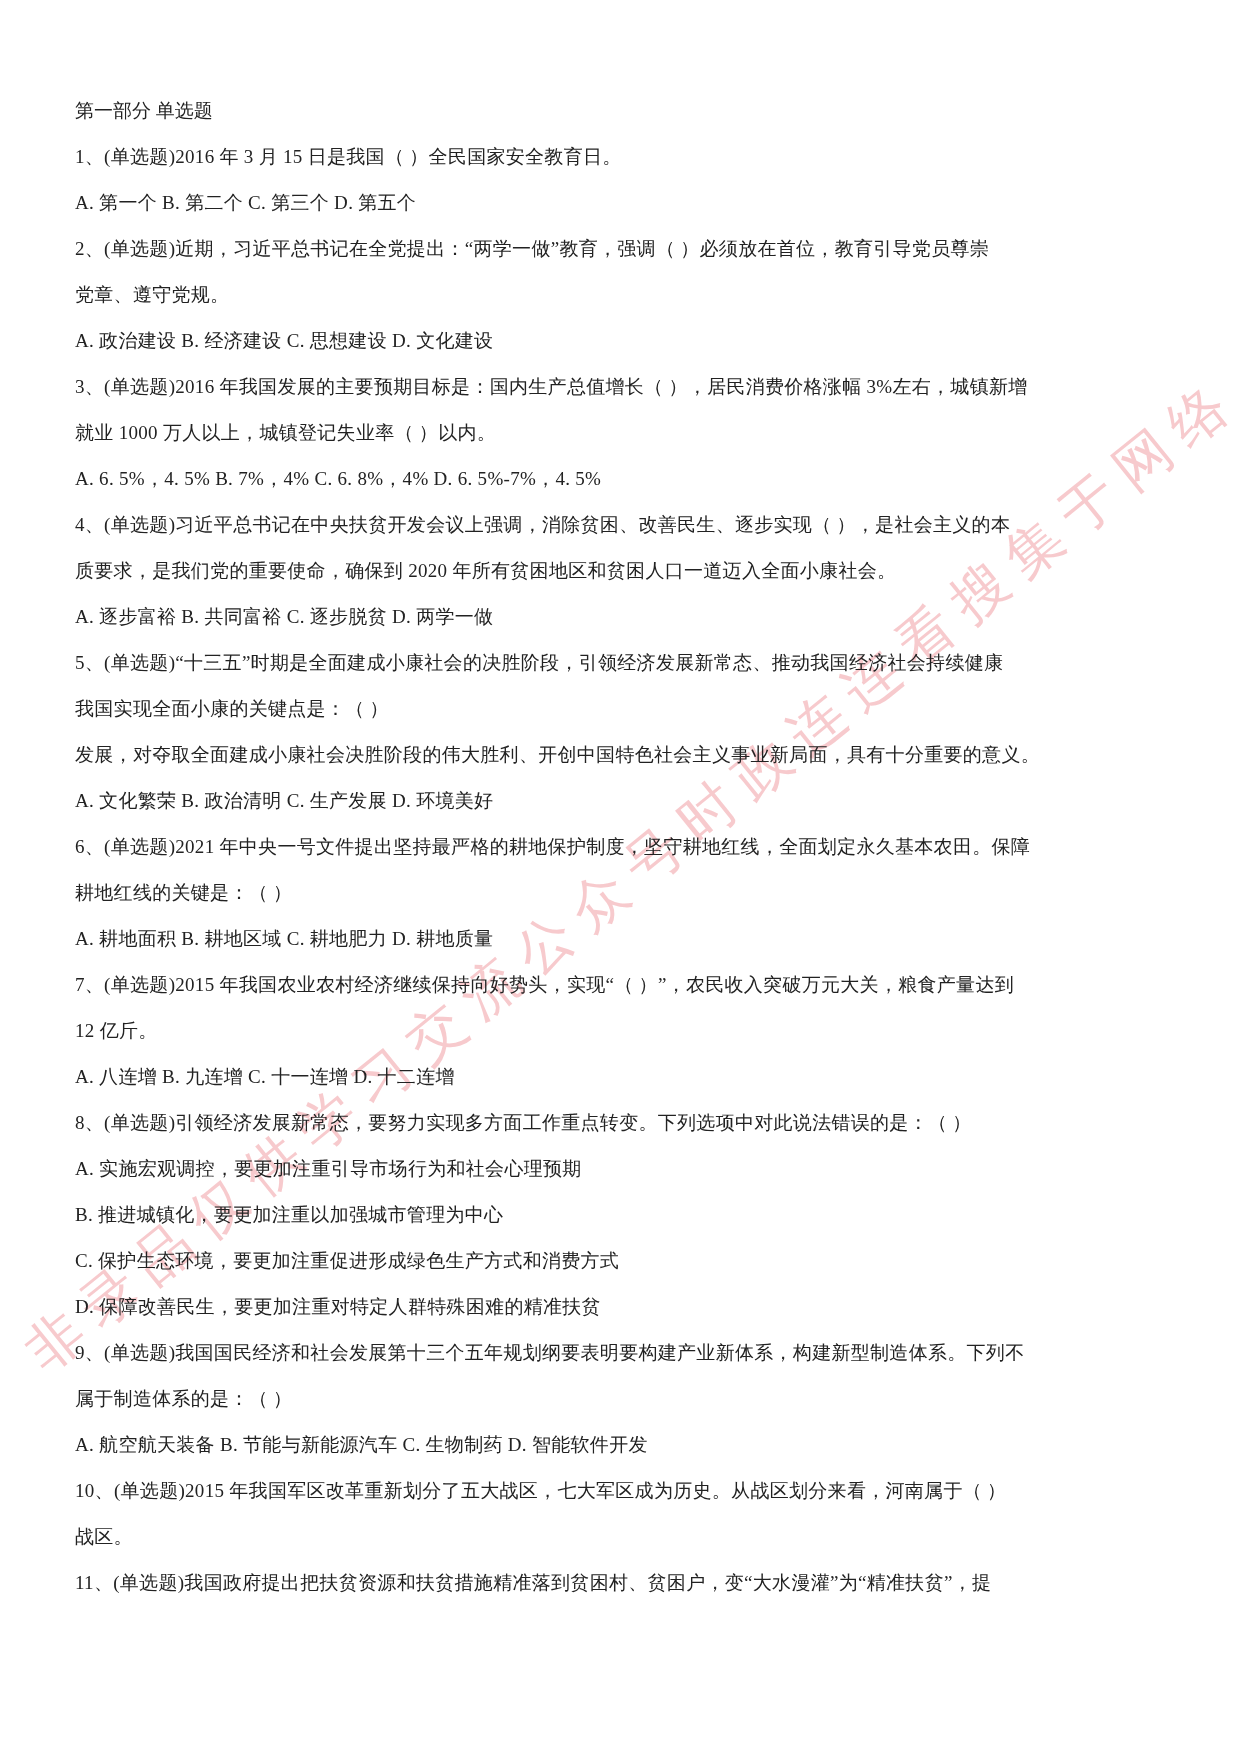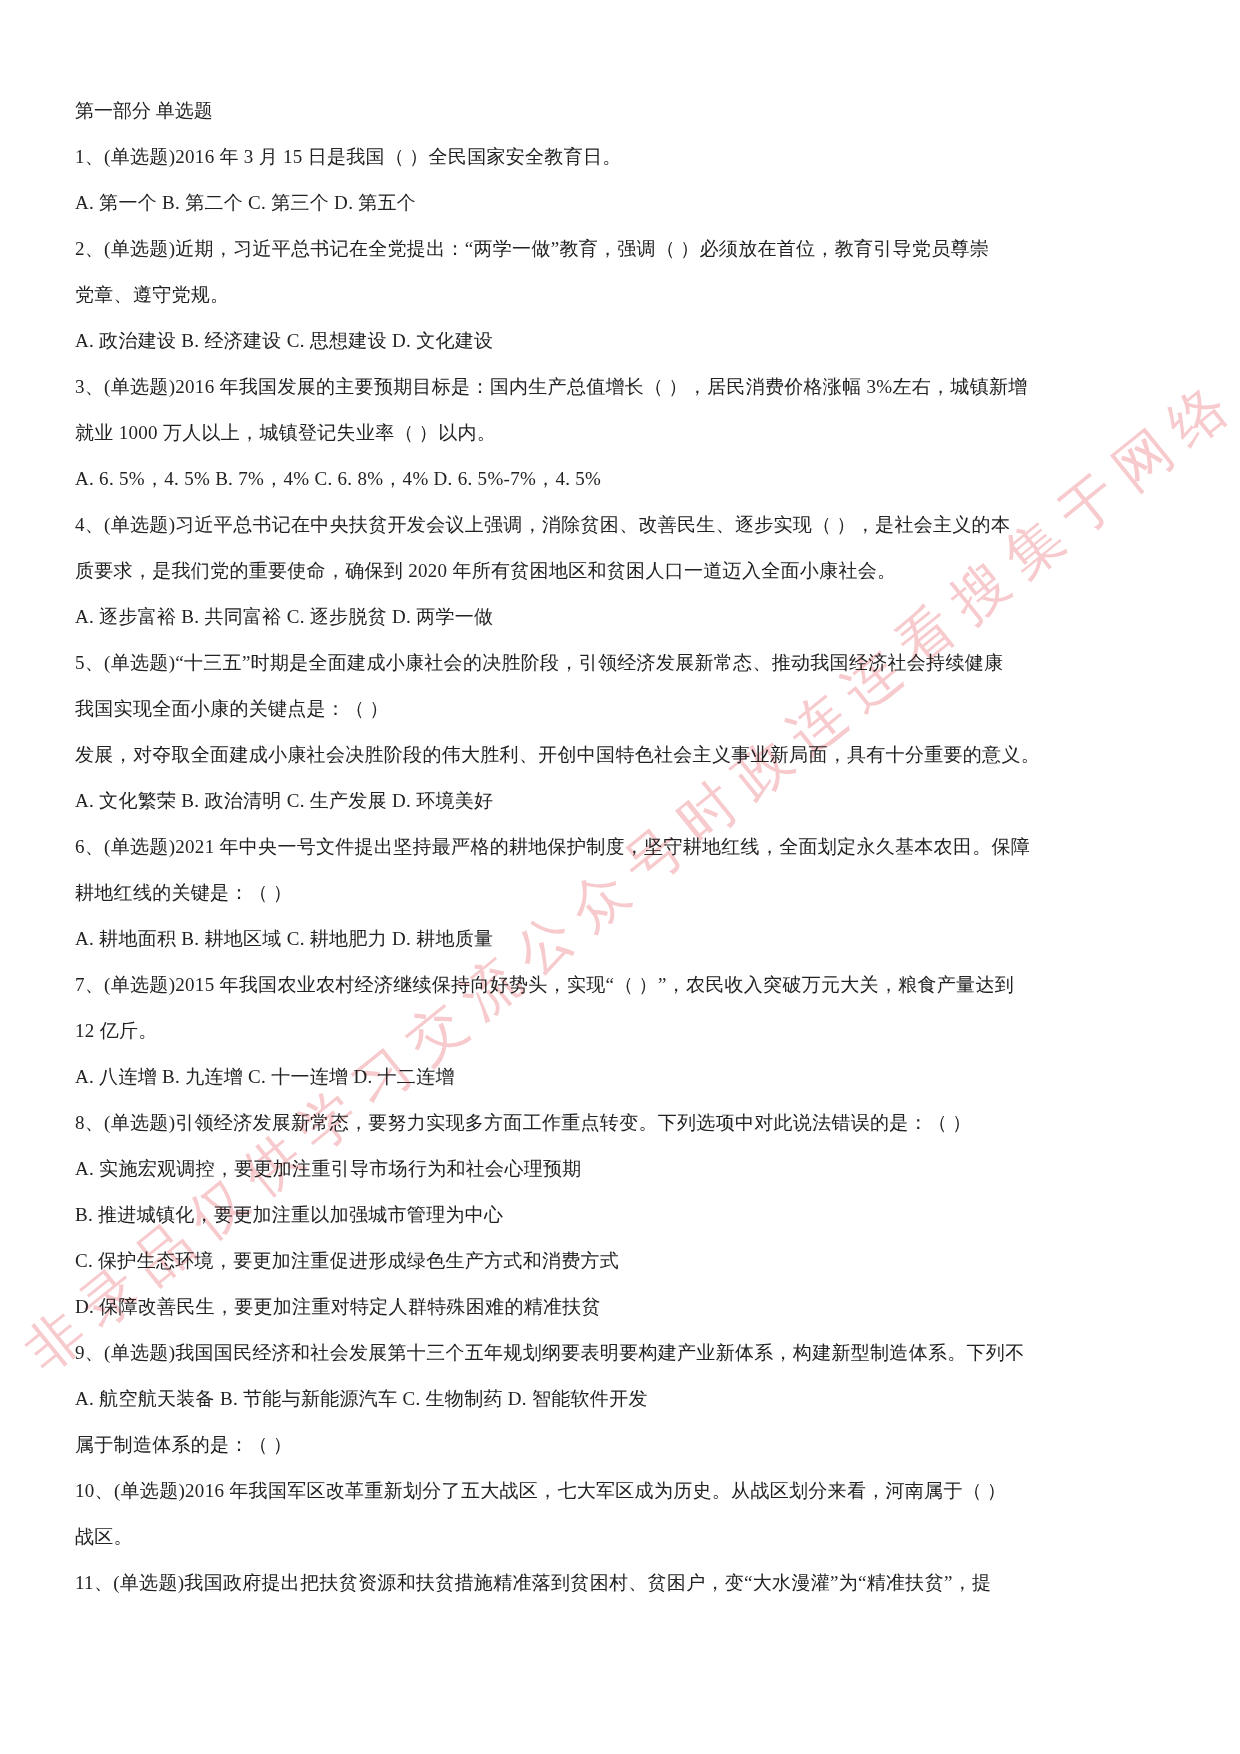--- a/index.html
+++ b/index.html
@@ -84,18 +84,18 @@
   <div class="line">A. 耕地面积 B. 耕地区域 C. 耕地肥力 D. 耕地质量</div>
   <div class="line">7、(单选题)2015 年我国农业农村经济继续保持向好势头，实现“（    ）”，农民收入突破万元大关，粮食产量达到</div>
   <div class="line">12 亿斤。</div>
   <div class="line">A. 八连增 B. 九连增 C. 十一连增 D. 十二连增</div>
   <div class="line">8、(单选题)引领经济发展新常态，要努力实现多方面工作重点转变。下列选项中对此说法错误的是：（    ）</div>
   <div class="line">A. 实施宏观调控，要更加注重引导市场行为和社会心理预期</div>
   <div class="line">B. 推进城镇化，要更加注重以加强城市管理为中心</div>
   <div class="line">C. 保护生态环境，要更加注重促进形成绿色生产方式和消费方式</div>
   <div class="line">D. 保障改善民生，要更加注重对特定人群特殊困难的精准扶贫</div>
   <div class="line">9、(单选题)我国国民经济和社会发展第十三个五年规划纲要表明要构建产业新体系，构建新型制造体系。下列不</div>
+  <div class="line">属于制造体系的是：（    ）</div>
   <div class="line">A. 航空航天装备 B. 节能与新能源汽车 C. 生物制药 D. 智能软件开发</div>
-  <div class="line">属于制造体系的是：（    ）</div>
-  <div class="line">10、(单选题)2016 年我国军区改革重新划分了五大战区，七大军区成为历史。从战区划分来看，河南属于（    ）</div>
+  <div class="line">10、(单选题)2015 年我国军区改革重新划分了五大战区，七大军区成为历史。从战区划分来看，河南属于（    ）</div>
   <div class="line">战区。</div>
   <div class="line">11、(单选题)我国政府提出把扶贫资源和扶贫措施精准落到贫困村、贫困户，变“大水漫灌”为“精准扶贫”，提</div>
 </div>
 
 </body></html>

